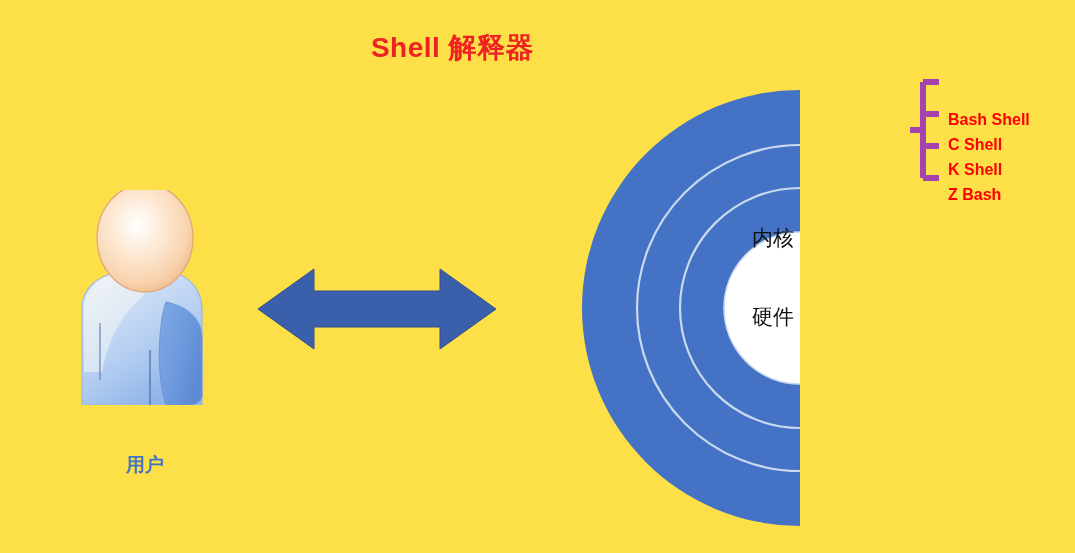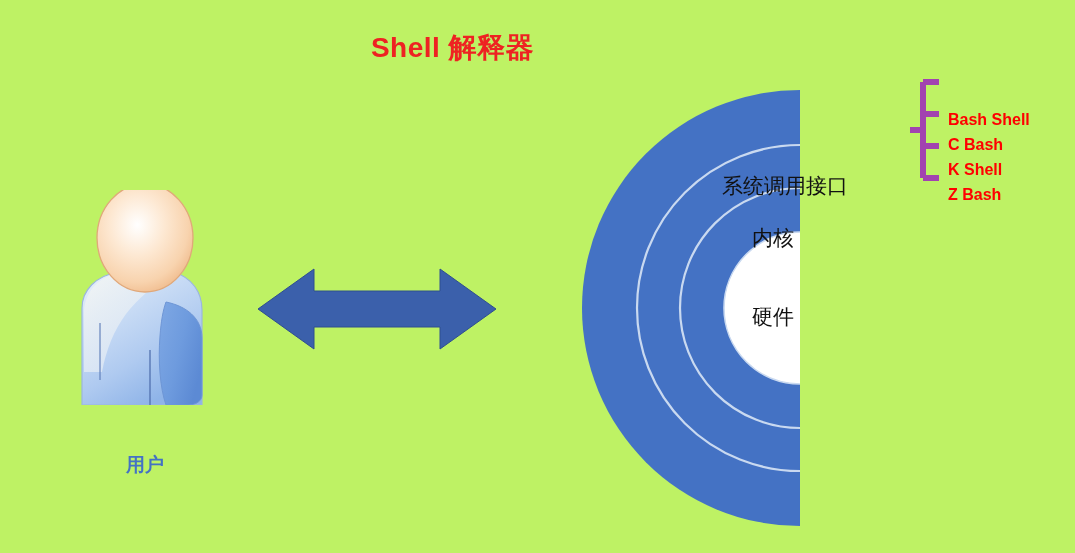--- a/index.html
+++ b/index.html
@@ -8,21 +8,21 @@
     padding: 0;
     background: #ffffff;
   }
   body {
     font-family: "Liberation Sans", "DejaVu Sans", sans-serif;
   }
   #canvas {
     position: relative;
     width: 1075px;
     height: 553px;
-    background: #bef264;
+    background: #fde047;
     overflow: hidden;
   }
 
   
   #title {
     position: absolute;
     left: 0;
     top: 29px;
     width: 905px;
     text-align: center;
@@ -213,21 +213,20 @@
         <circle cx="225" cy="223" r="218" fill="#4472C4"></circle>
 
         <circle cx="225" cy="223" r="163" fill="#4472C4" stroke="#C9D9F0" stroke-width="2.2"></circle>
         <circle cx="225" cy="223" r="120" fill="#4472C4" stroke="#C9D9F0" stroke-width="2.2"></circle>
 
         <circle cx="225" cy="223" r="76" fill="#FFFFFF" stroke="#C9D9F0" stroke-width="1.6"></circle>
       </g>
     </svg>
   </div>
 
-  <div class="ring-label" id="label-syscall">系统调用接口</div>
   <div class="ring-label" id="label-kernel">内核</div>
   <div class="ring-label" id="label-hardware">硬件</div>
 
   <div id="brace">
     <svg width="34" height="108" viewBox="0 0 34 108" xmlns="http://www.w3.org/2000/svg">
       <g fill="none" stroke="#A243B0" stroke-width="6" stroke-linecap="butt">
 
         <line x1="15" y1="6" x2="15" y2="102"></line>
 
         <line x1="15" y1="6" x2="31" y2="6"></line>
@@ -235,18 +234,18 @@
         <line x1="15" y1="70" x2="31" y2="70"></line>
         <line x1="15" y1="102" x2="31" y2="102"></line>
 
         <line x1="2" y1="54" x2="15" y2="54"></line>
       </g>
     </svg>
   </div>
 
   <div id="shell-list">
     <div class="shell-item i0">Bash Shell</div>
-    <div class="shell-item i1">C Bash</div>
+    <div class="shell-item i1">C Shell</div>
     <div class="shell-item i2">K Shell</div>
     <div class="shell-item i3">Z Bash</div>
   </div>
 
 </div>
 
 </body></html>

